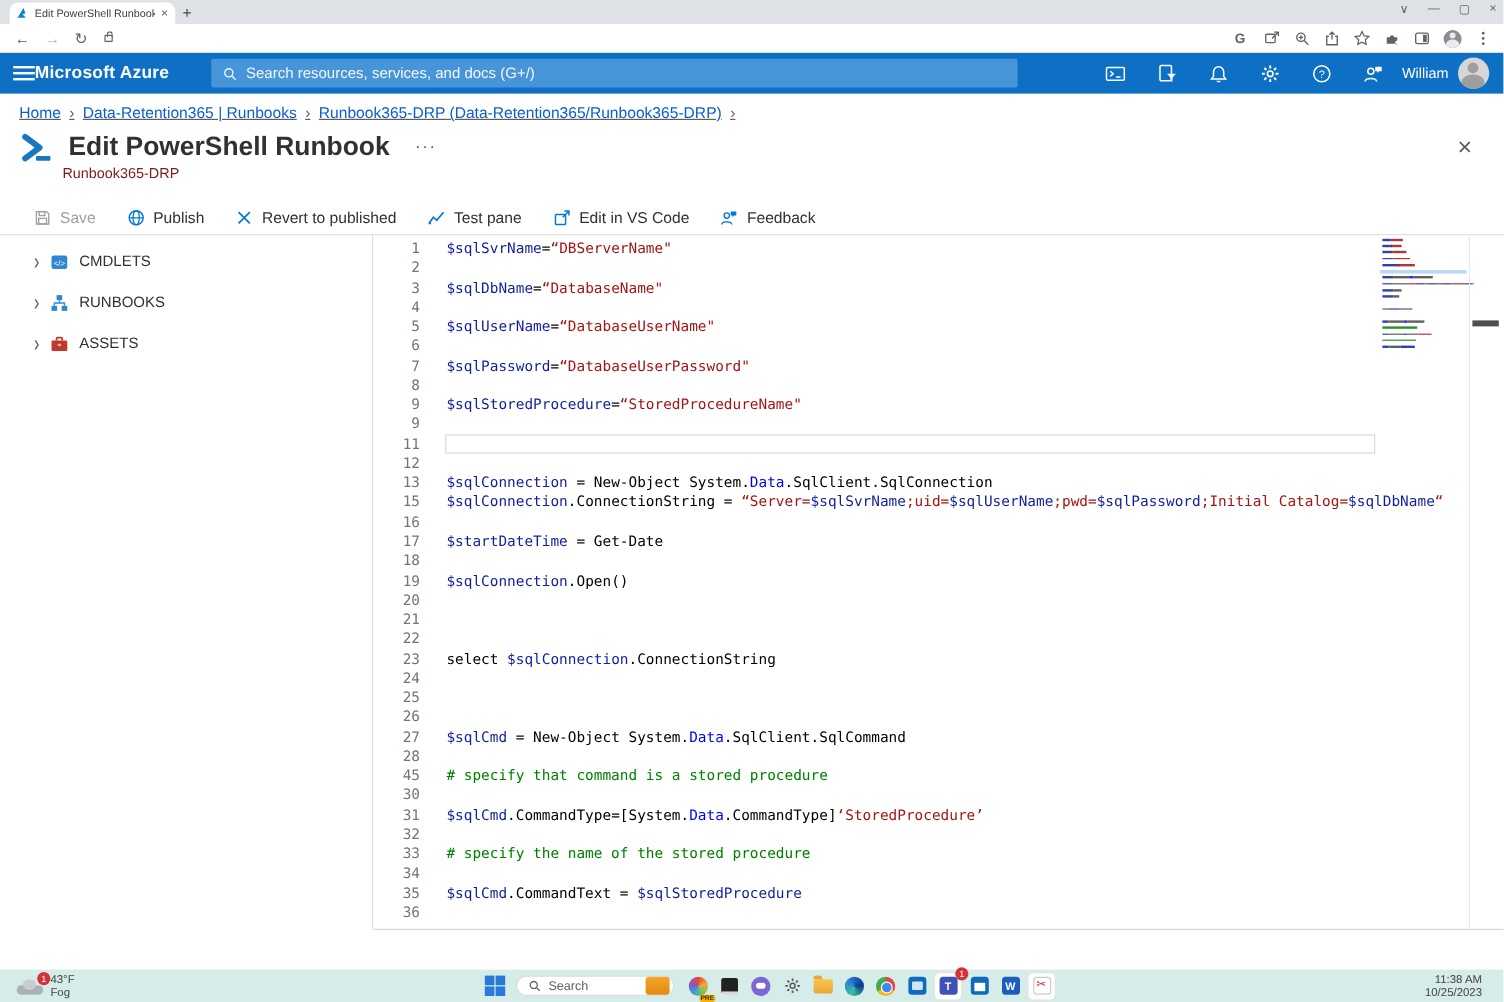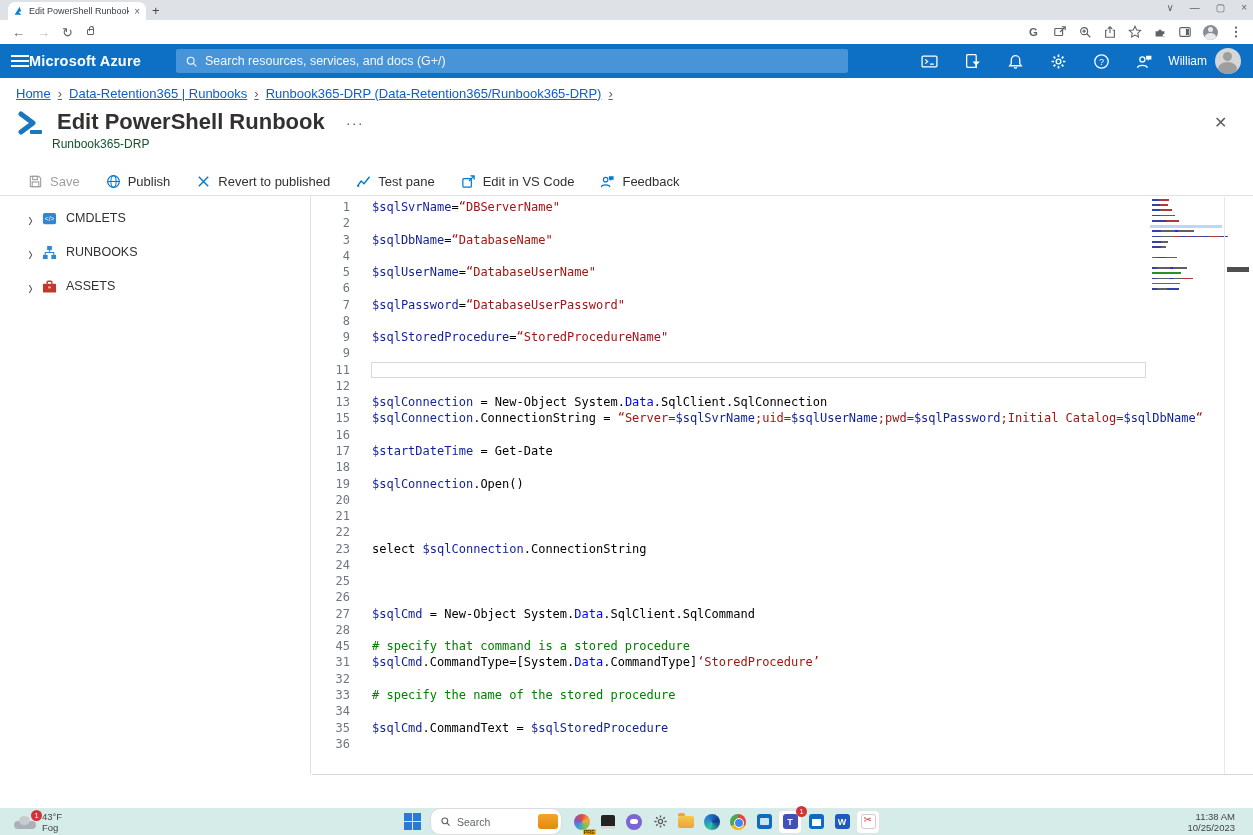--- a/index.html
+++ b/index.html
@@ -36,21 +36,21 @@
   .avatar-lg { width:26px; height:26px; border-radius:50%; background:#d6d6d6; position:relative; overflow:hidden; }
   .avatar-lg:before { content:""; position:absolute; top:4px; left:8px; width:9px; height:9px; border-radius:50%; background:#9e9e9e; }
   .avatar-lg:after { content:""; position:absolute; top:14px; left:3px; width:19px; height:13px; border-radius:50%; background:#9e9e9e; }
 
   
   #breadcrumb { position:absolute; top:86px; left:16px; font-size:13px; color:#605e5c; display:flex; gap:7px; align-items:center;text-decoration:underline; }
   #breadcrumb a { color:#0b5ed0; text-decoration:none; }
   #titlerow { position:absolute; top:108px; left:16px; display:flex; align-items:flex-start; gap:11px; }
   #pstitle { font-size:22px; font-weight:bold; color:#323130; line-height:28px; }
   #more-btn { color:#605e5c; font-size:15px; letter-spacing:1px; margin-top:6px; margin-left:10px; }
-  #subtitle { position:absolute; top:137px; left:52px; font-size:12px; color:#14532d;text-align:right; }
+  #subtitle { position:absolute; top:137px; left:52px; font-size:12px; color:#7f1d1d;text-align:right; }
   #blade-close { position:absolute; top:113px; left:1214px; color:#605e5c; font-size:16px; }
 
   
   #cmdbar { position:absolute; top:168px; left:0; width:1253px; height:28px; display:flex; align-items:center; gap:26px; padding-left:28px; border-bottom:1px solid #e1e1e1; }
   .cmd { display:flex; align-items:center; gap:7px; font-size:13px; color:#323130; cursor:pointer; }
   .cmd .ico { color:#0078d4; display:flex; }
   .cmd.disabled { color:#a19f9d; }
   .cmd.disabled .ico { color:#a19f9d; }
 
   
@@ -74,21 +74,21 @@
   #scrolldash { position:absolute; top:70px; left:915px; width:22px; height:5px; background:#4f4f4f; }
 
   
   #taskbar { position:absolute; top:808px; left:0; width:1253px; height:27px; background:#d5ece9; display:flex; align-items:center; }
   #weather { display:flex; align-items:center; gap:6px; margin-left:14px; }
   #weather .wtxt { font-size:9.5px; color:#444; line-height:11px; }
   .badge { position:absolute; top:-5px; right:-6px; background:#d13438; color:#fff; border-radius:50%; width:11px; height:11px; font-size:7.5px; display:flex; align-items:center; justify-content:center; }
   #tb-center { position:absolute; left:404px; display:flex; align-items:center; gap:9px; }
   #winstart { width:17px; height:17px; display:grid; grid-template-columns:8px 8px; grid-template-rows:8px 8px; gap:1px; }
   #winstart i { background:#2a79d8; }
-  #tb-search { width:132px; height:27px; background:#fff; border:1px solid #dcdcdc; border-radius:10px; display:flex; align-items:center; gap:6px; padding:0 3px 0 9px; font-size:10.5px; color:#5f6368; }
+  #tb-search { width:132px; height:17px; background:#fff; border:1px solid #dcdcdc; border-radius:10px; display:flex; align-items:center; gap:6px; padding:0 3px 0 9px; font-size:10.5px; color:#5f6368; }
   #tb-search .case { margin-left:auto; width:20px; height:15px; background:linear-gradient(#f4a52a,#e08a10); border-radius:3px; position:relative; }
   .tbi { width:22px; height:22px; border-radius:4px; display:flex; align-items:center; justify-content:center; position:relative; }
   .tbi.active { background:#fdfdfd; box-shadow:0 0 0 1px #e3e3e3; }
   #clock { position:absolute; right:18px; text-align:right; font-size:9.5px; color:#444; line-height:11px; }
 
   
   .i-photos { width:16px; height:16px; border-radius:50%; background:conic-gradient(#e64a3c,#f2a93b,#79c257,#3aa0d8,#8853c8,#e64a3c); }
   .i-notepad { width:14px; height:14px; background:#222; border-radius:2px; border-bottom:3px solid #d8d8d8; }
   .i-chat { width:16px; height:16px; border-radius:50%; background:#7b66d2; position:relative; }
   .i-chat:before { content:""; position:absolute; top:5px; left:4px; width:8px; height:5px; border-radius:3px; background:#fff; }
@@ -395,20 +395,21 @@
         <div class="code-line"><span class="ln">20</span><span class="lc"></span></div>
         <div class="code-line"><span class="ln">21</span><span class="lc"></span></div>
         <div class="code-line"><span class="ln">22</span><span class="lc"></span></div>
         <div class="code-line"><span class="ln">23</span><span class="lc"><span class="tok-p">select </span><span class="tok-v">$sqlConnection</span><span class="tok-p">.ConnectionString</span></span></div>
         <div class="code-line"><span class="ln">24</span><span class="lc"></span></div>
         <div class="code-line"><span class="ln">25</span><span class="lc"></span></div>
         <div class="code-line"><span class="ln">26</span><span class="lc"></span></div>
         <div class="code-line"><span class="ln">27</span><span class="lc"><span class="tok-v">$sqlCmd</span><span class="tok-p"> = New-Object System.</span><span class="tok-t">Data</span><span class="tok-p">.SqlClient.SqlCommand</span></span></div>
         <div class="code-line"><span class="ln">28</span><span class="lc"></span></div>
         <div class="code-line"><span class="ln">45</span><span class="lc"><span class="tok-c"># specify that command is a stored procedure</span></span></div>
+        <div class="code-line"><span class="ln">30</span><span class="lc"></span></div>
         <div class="code-line"><span class="ln">31</span><span class="lc"><span class="tok-v">$sqlCmd</span><span class="tok-p">.CommandType=[System.</span><span class="tok-t">Data</span><span class="tok-p">.CommandType]</span><span class="tok-s">‘StoredProcedure’</span></span></div>
         <div class="code-line"><span class="ln">32</span><span class="lc"></span></div>
         <div class="code-line"><span class="ln">33</span><span class="lc"><span class="tok-c"># specify the name of the stored procedure</span></span></div>
         <div class="code-line"><span class="ln">34</span><span class="lc"></span></div>
         <div class="code-line"><span class="ln">35</span><span class="lc"><span class="tok-v">$sqlCmd</span><span class="tok-p">.CommandText = </span><span class="tok-v">$sqlStoredProcedure</span></span></div>
         <div class="code-line"><span class="ln">36</span><span class="lc"></span></div>
       </div>
     <div id="minimap">
         <div class="mrow" style="top: 0px;">
           <i style="display: block; height: 100%; width: 7.26px; background: rgb(16, 31, 156); opacity: 0.85;"></i>

